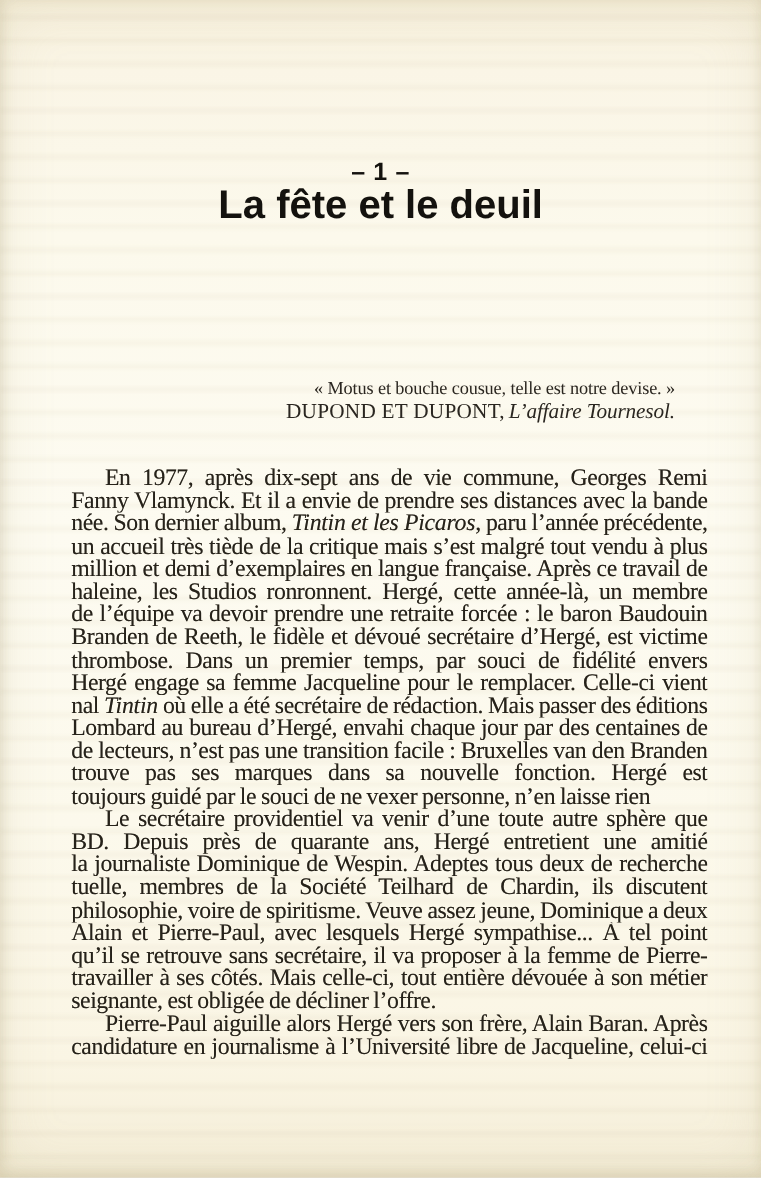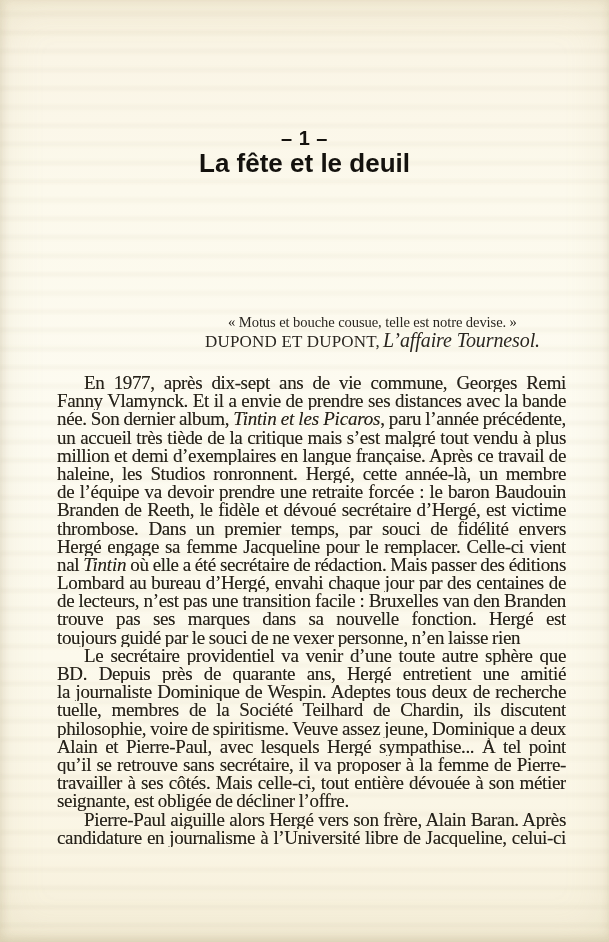--- a/index.html
+++ b/index.html
@@ -26,33 +26,33 @@
     position:absolute;top:127px;left:0;width:100%;
     text-align:center;
     font-family:"Liberation Sans","DejaVu Sans",sans-serif;
     font-weight:bold;font-size:20px;line-height:22px;color:#14120e;
     letter-spacing:.5px;
   }
   .chapter-title{
     position:absolute;top:148px;left:0;width:100%;
     text-align:center;
     font-family:"Liberation Sans","DejaVu Sans",sans-serif;
-    font-weight:bold;font-size:26px;line-height:30px;color:#14120e;
+    font-weight:bold;font-size:32px;line-height:30px;color:#14120e;
   }
   .epigraph{
-    position:absolute;top:313px;right:69px;
-    text-align:center;line-height:18px;
+    position:absolute;top:302px;right:69px;
+    text-align:right;line-height:18px;
     font-size:14.6px;color:#2a2620;
     letter-spacing:-.1px;
   }
   .epigraph .attr-caps{
     font-size:17px;letter-spacing:.2px;
   }
   .epigraph .attr-work{
-    font-style:italic;font-size:20px;margin-left:3px;
+    font-style:italic;font-size:17px;margin-left:3px;
   }
   .body-text{
     position:absolute;top:374px;left:57px;width:509px;
     font-size:19px;letter-spacing:-.35px;word-spacing:-.5px;
     color:#26221a;
     text-shadow:0 0 .4px rgba(45,38,26,.45);
   }
   .line{
     height:18.2px;line-height:18.2px;
     overflow:hidden;text-align:left;

